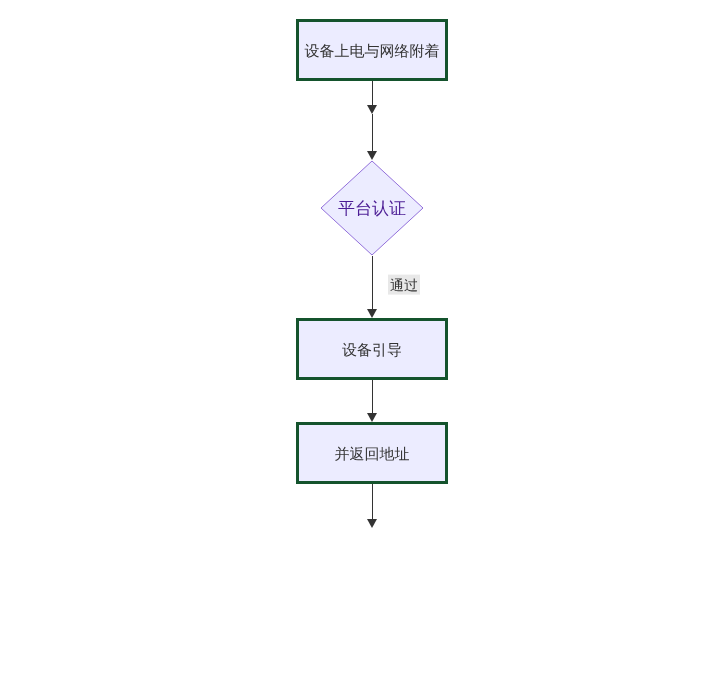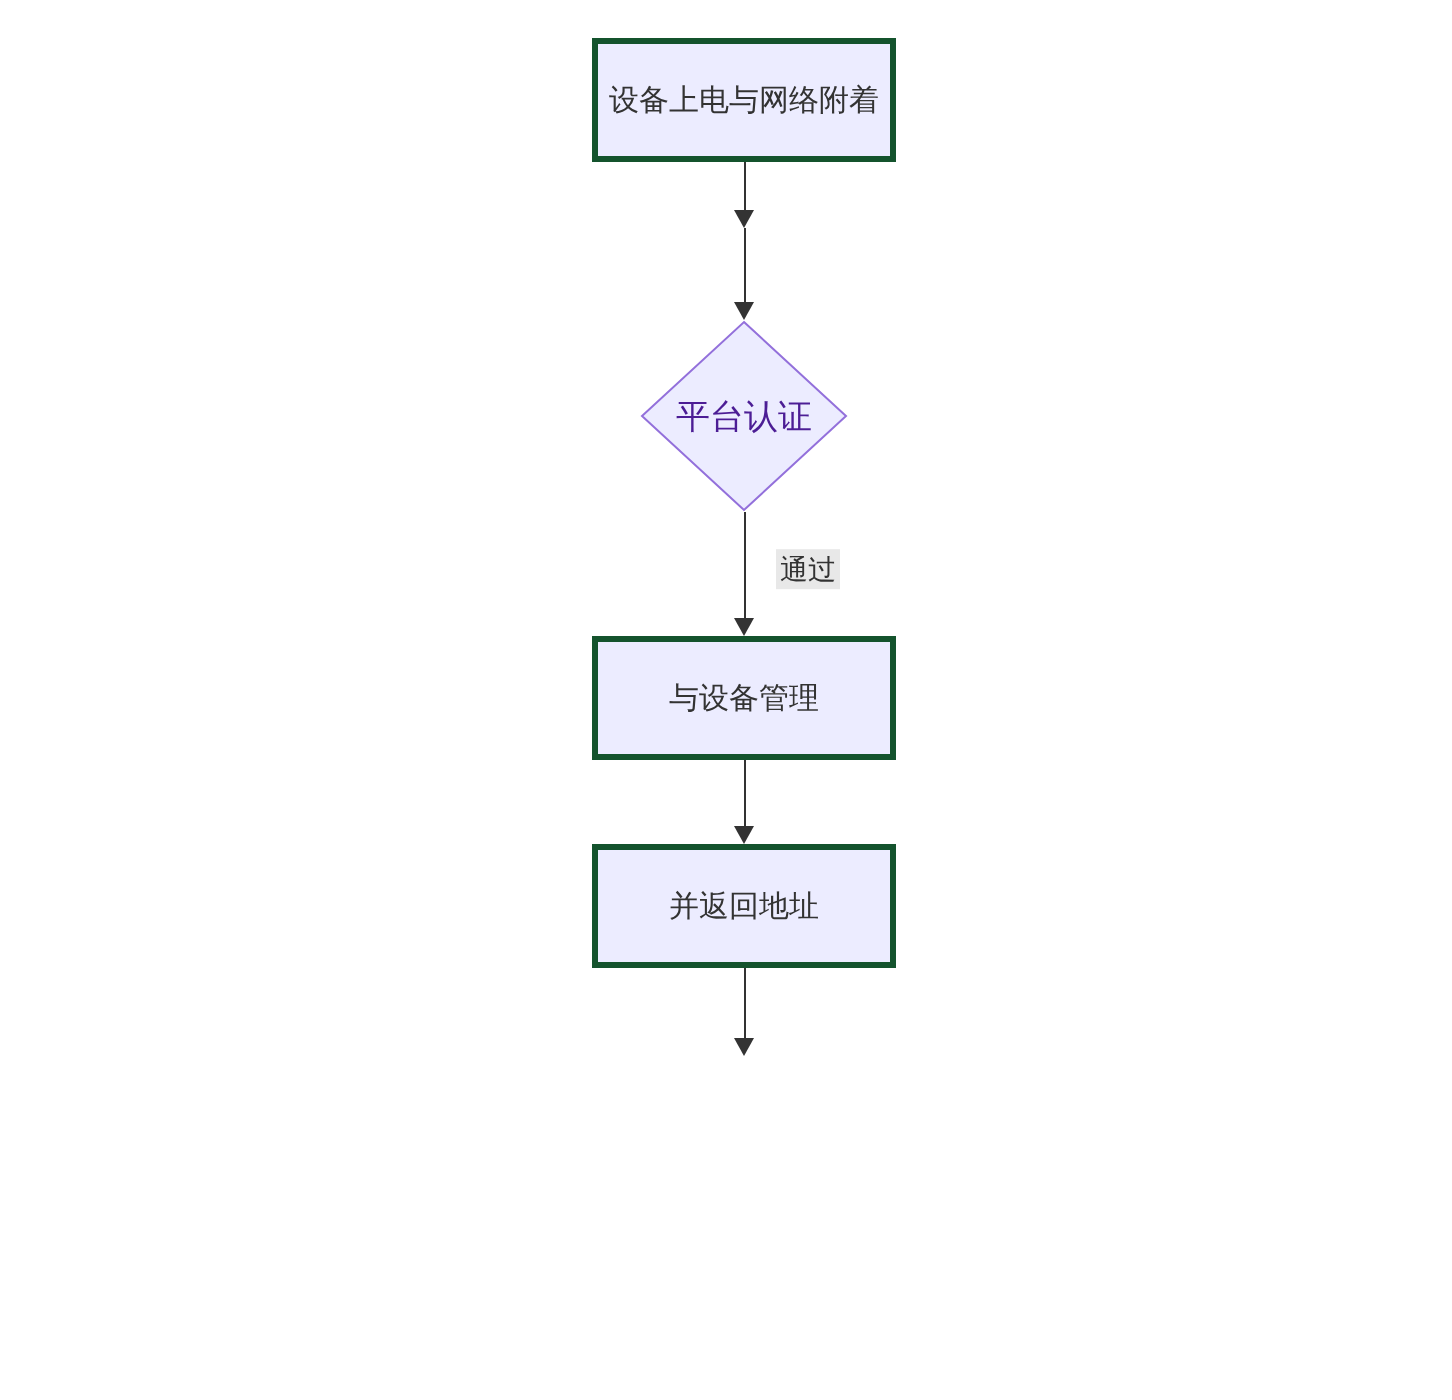--- a/index.html
+++ b/index.html
@@ -123,21 +123,21 @@
       <div class="diamond-label">平台认证</div>
     </div>
 
     <div class="arrow a3">
       <div class="shaft"></div>
       <div class="head"></div>
       <span class="edge-label">通过</span>
     </div>
 
     <div class="node-rect">
-      <div>与设备管理</div>
+      <div>设备引导</div>
     </div>
 
     <div class="arrow a4">
       <div class="shaft"></div>
       <div class="head"></div>
     </div>
 
     <div class="node-rect">
       <div>并返回地址</div>
     </div>

